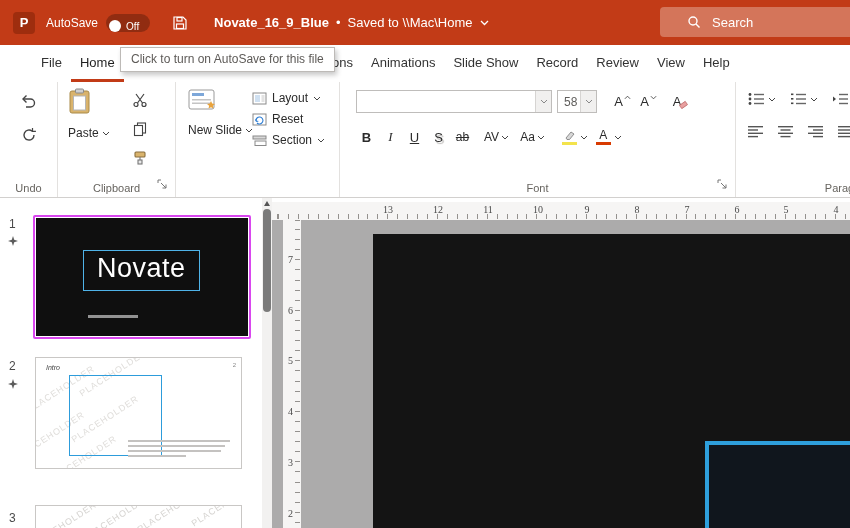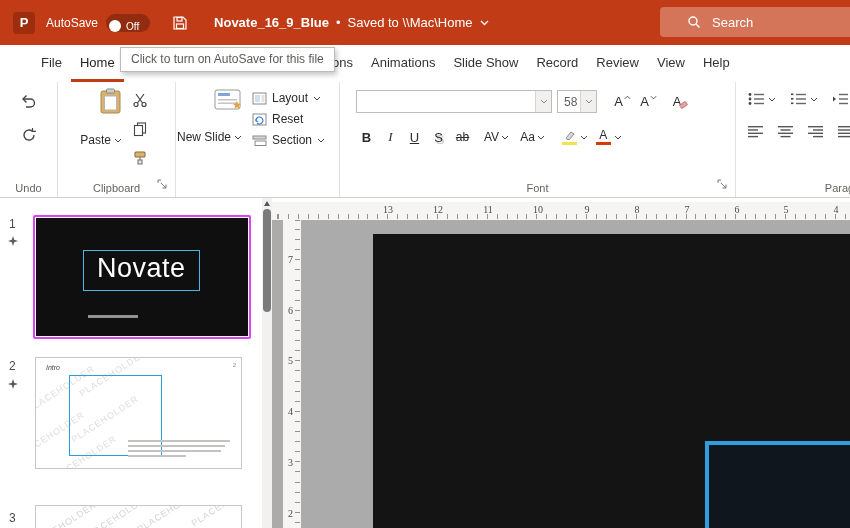--- a/index.html
+++ b/index.html
@@ -42,21 +42,21 @@
   .group { position:relative; height:100%; border-right:1px solid #E3E1DF; flex:none; }
   .group-label { position:absolute; bottom:3px; left:0; right:0; text-align:center;
                  font-size:11px; color:#67645F; white-space:nowrap; }
   .launcher { position:absolute; bottom:5px; right:5px; width:13px; height:13px;
               border:none; background:none; padding:0; display:flex; }
   .icon-btn { border:none; background:none; display:flex; align-items:center;
               justify-content:center; padding:2px; }
   .g-undo { width:58px; display:flex; flex-direction:column; align-items:center;
             padding-top:8px; gap:12px; }
   .g-clip { width:118px; display:flex; padding:6px 4px 0 10px; }
-  .big-btn { display:flex; flex-direction:column; align-items:flex-end; width:54px; gap:18px;
+  .big-btn { display:flex; flex-direction:column; align-items:flex-start; width:54px; gap:11px;
              border:none; background:none; }
   .big-lbl { font-size:12px; color:#2b2b2b; display:flex; align-items:center; gap:3px; white-space:nowrap; }
   .mini-col { display:flex; flex-direction:column; gap:9px; margin-left:8px; padding-top:2px; }
   .g-slides { width:164px; display:flex; padding:6px 0 0 12px; }
   .slides-col { display:flex; flex-direction:column; gap:7px; margin-left:10px; padding-top:3px; }
   .txt-btn { display:flex; align-items:center; gap:5px; font-size:12px; color:#2b2b2b;
              background:none; border:none; white-space:nowrap; }
   .g-font { width:396px; padding:8px 12px 0 16px; }
   .font-row1 { display:flex; gap:5px; align-items:center; }
   .combo { height:23px; border:1px solid #BFBDBB; background:#fff; position:relative;

